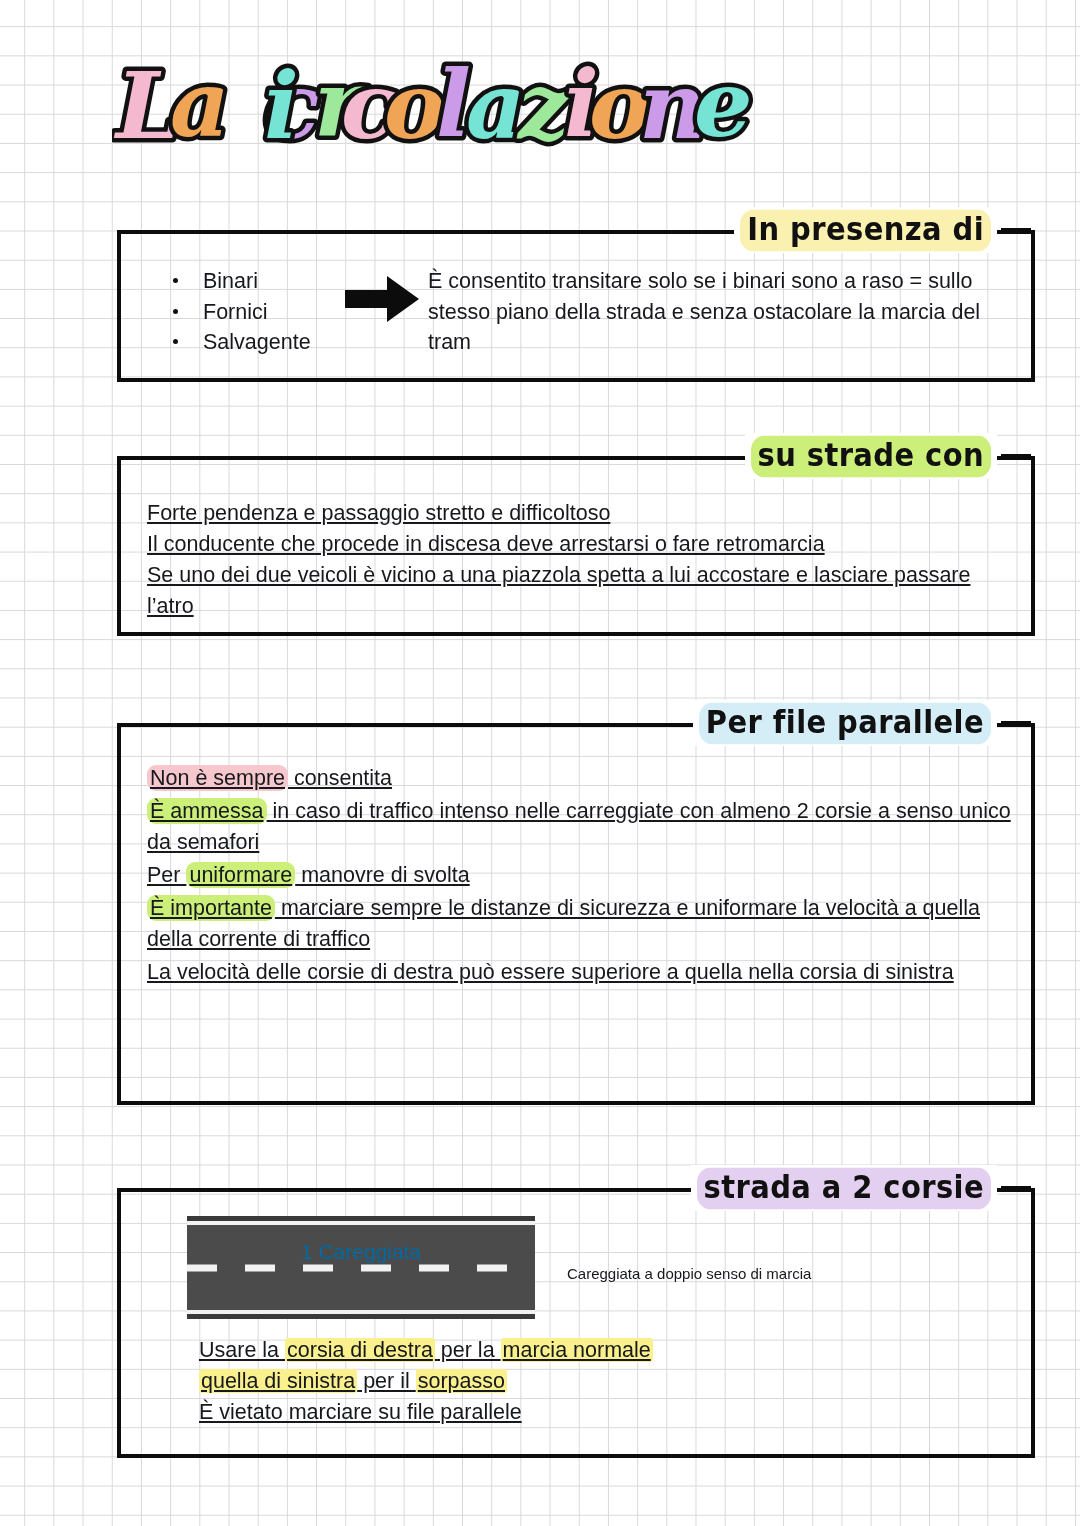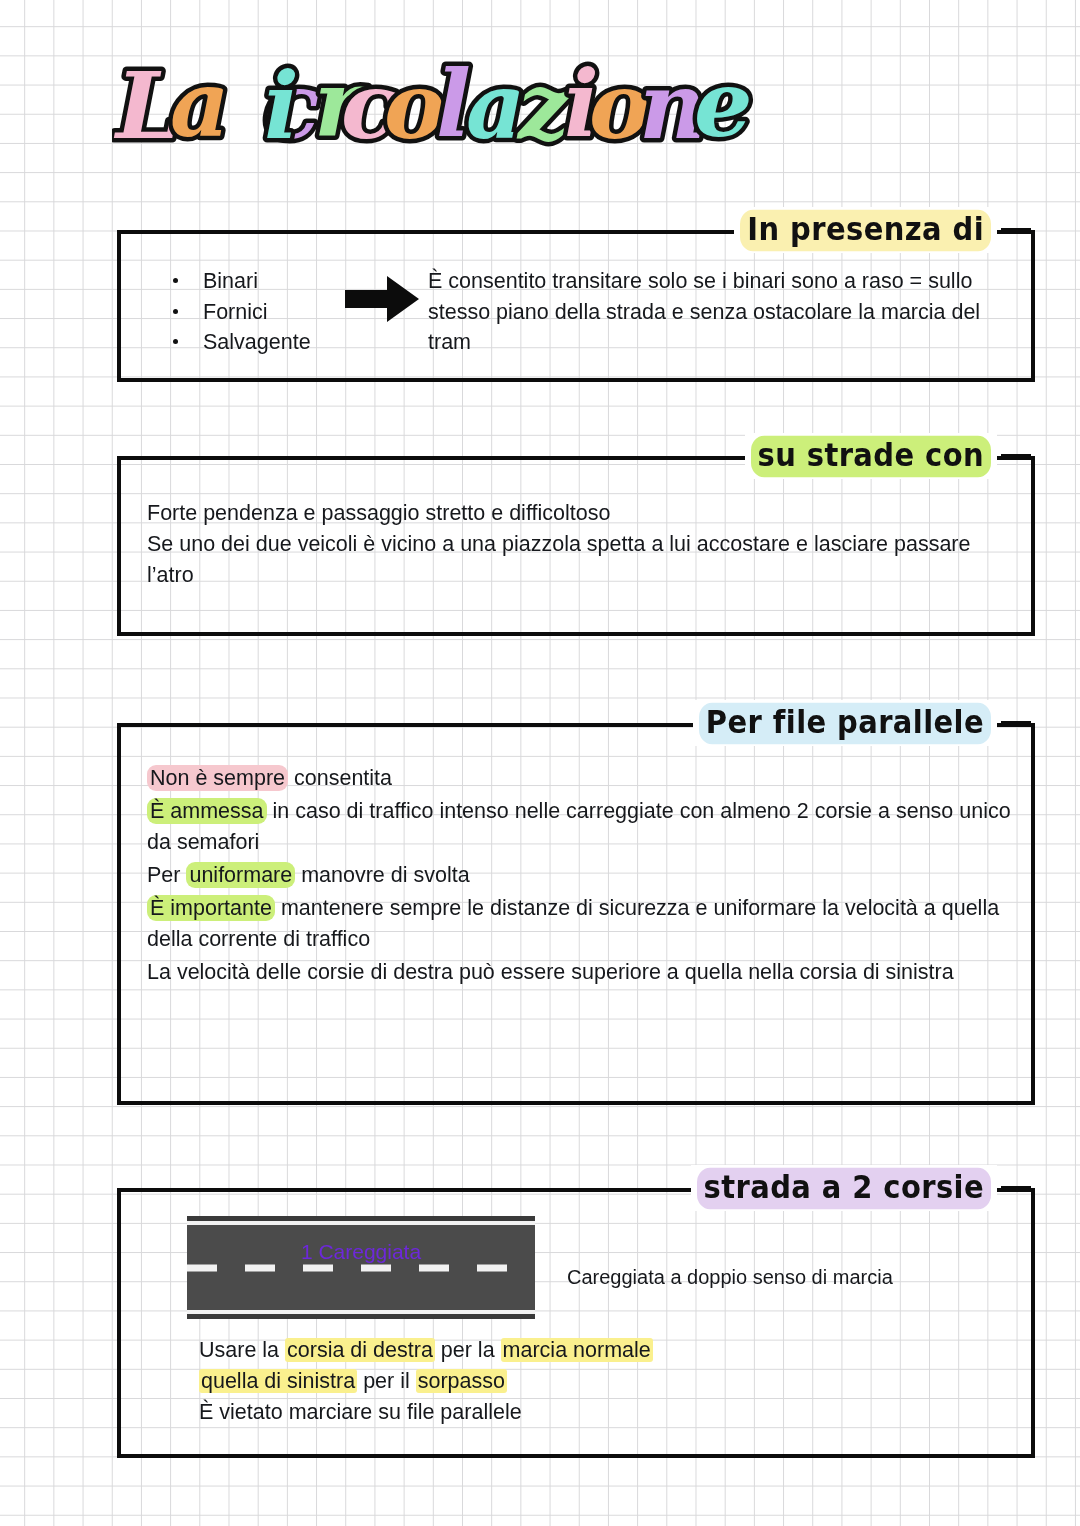--- a/index.html
+++ b/index.html
@@ -121,21 +121,21 @@
   .para-right {
     flex: 1;
     font-size: 21.5px;
     line-height: 1.42;
     padding-right: 6px;
   }
 
   
   #box-strade { top: 456px; height: 180px; }
   #box-strade .box-body { padding-top: 38px; padding-left: 26px; }
-  .line { line-height: 1.44; }
+  .line { line-height: 1.44; text-decoration: underline; }
 
   
   #box-file { top: 723px; height: 382px; }
   #box-file .box-body { padding-top: 36px; padding-left: 26px; padding-right: 12px; }
   #box-file .line { margin-bottom: 2px; }
 
   
   #box-corsie { top: 1188px; height: 270px; }
   #box-corsie .box-body { padding: 24px 20px 10px 26px; }
 
@@ -181,27 +181,27 @@
     background-image: linear-gradient(to right, #f2f2f2 0 30px, transparent 30px 58px);
     background-size: 58px 7px;
     background-repeat: repeat-x;
   }
   .road-label {
     position: absolute;
     left: 0;
     right: 0;
     top: 22px;
     text-align: center;
-    color: #6d28d9;
+    color: #0369a1;
     font-size: 21px;
     font-family: "Liberation Sans", sans-serif;
   }
   .road-caption {
     flex: 1;
-    font-size: 20px;
+    font-size: 15px;
     padding-left: 32px;
     padding-top: 48px;
     color: #16181c;
   }
   .bottom-lines {
     padding-left: 52px;
     padding-top: 16px;
     font-size: 21.5px;
     line-height: 1.46;
   }
@@ -273,34 +273,35 @@
   </div>
 </div>
 
 <div class="note-box" id="box-strade">
   <div class="box-header">
     <span class="hdr-text hl hl-green">su strade con</span>
     <span class="hdr-stub"></span>
   </div>
   <div class="box-body">
     <div class="line">Forte pendenza e passaggio stretto e difficoltoso</div>
+    <div class="line">Il conducente che procede in discesa deve arrestarsi o fare retromarcia</div>
     <div class="line">Se uno dei due veicoli è vicino a una piazzola spetta a lui accostare e lasciare passare l’atro</div>
   </div>
 </div>
 
 <div class="note-box" id="box-file">
   <div class="box-header">
     <span class="hdr-text hl hl-blue">Per file parallele</span>
     <span class="hdr-stub"></span>
   </div>
   <div class="box-body" id="file-lines">
       <div class="line"><span class="hl hl-pink">Non è sempre</span><span> consentita</span></div>
       <div class="line"><span class="hl hl-green">È ammessa</span><span> in caso di traffico intenso nelle carreggiate con almeno 2 corsie a senso unico da semafori</span></div>
       <div class="line"><span>Per </span><span class="hl hl-green">uniformare</span><span> manovre di svolta</span></div>
-      <div class="line"><span class="hl hl-green">È importante</span><span> mantenere sempre le distanze di sicurezza e uniformare la velocità a quella della corrente di traffico</span></div>
+      <div class="line"><span class="hl hl-green">È importante</span><span> marciare sempre le distanze di sicurezza e uniformare la velocità a quella della corrente di traffico</span></div>
       <div class="line"><span>La velocità delle corsie di destra può essere superiore a quella nella corsia di sinistra</span></div>
     </div>
 </div>
 
 <div class="note-box" id="box-corsie">
   <div class="box-header">
     <span class="hdr-text hl hl-purple">strada a 2 corsie</span>
     <span class="hdr-stub"></span>
   </div>
   <div class="box-body">

